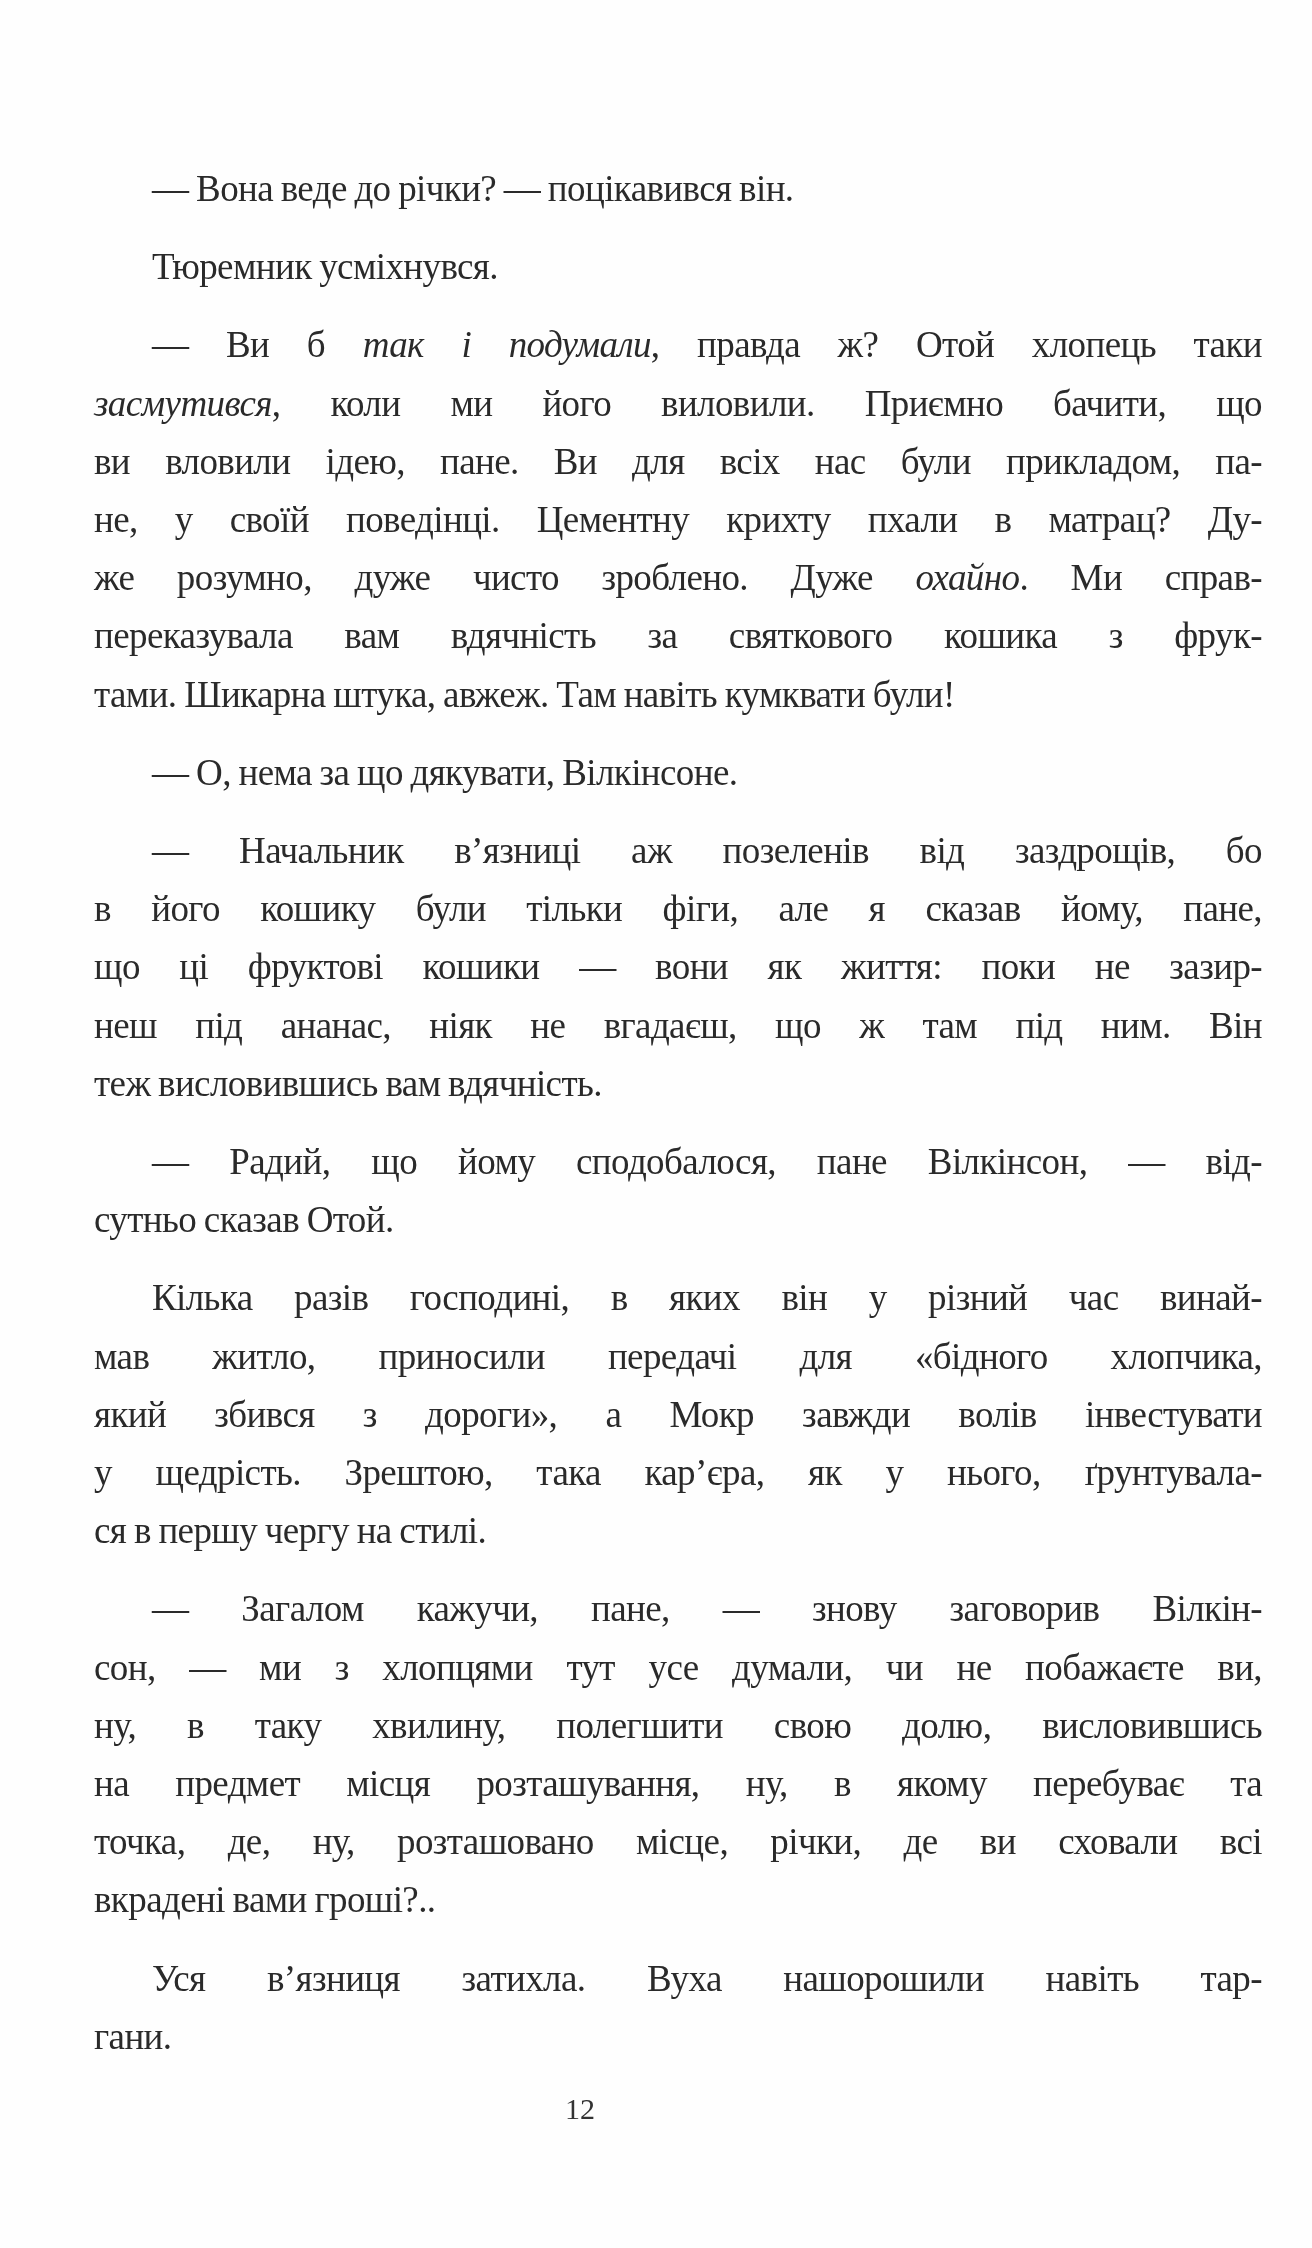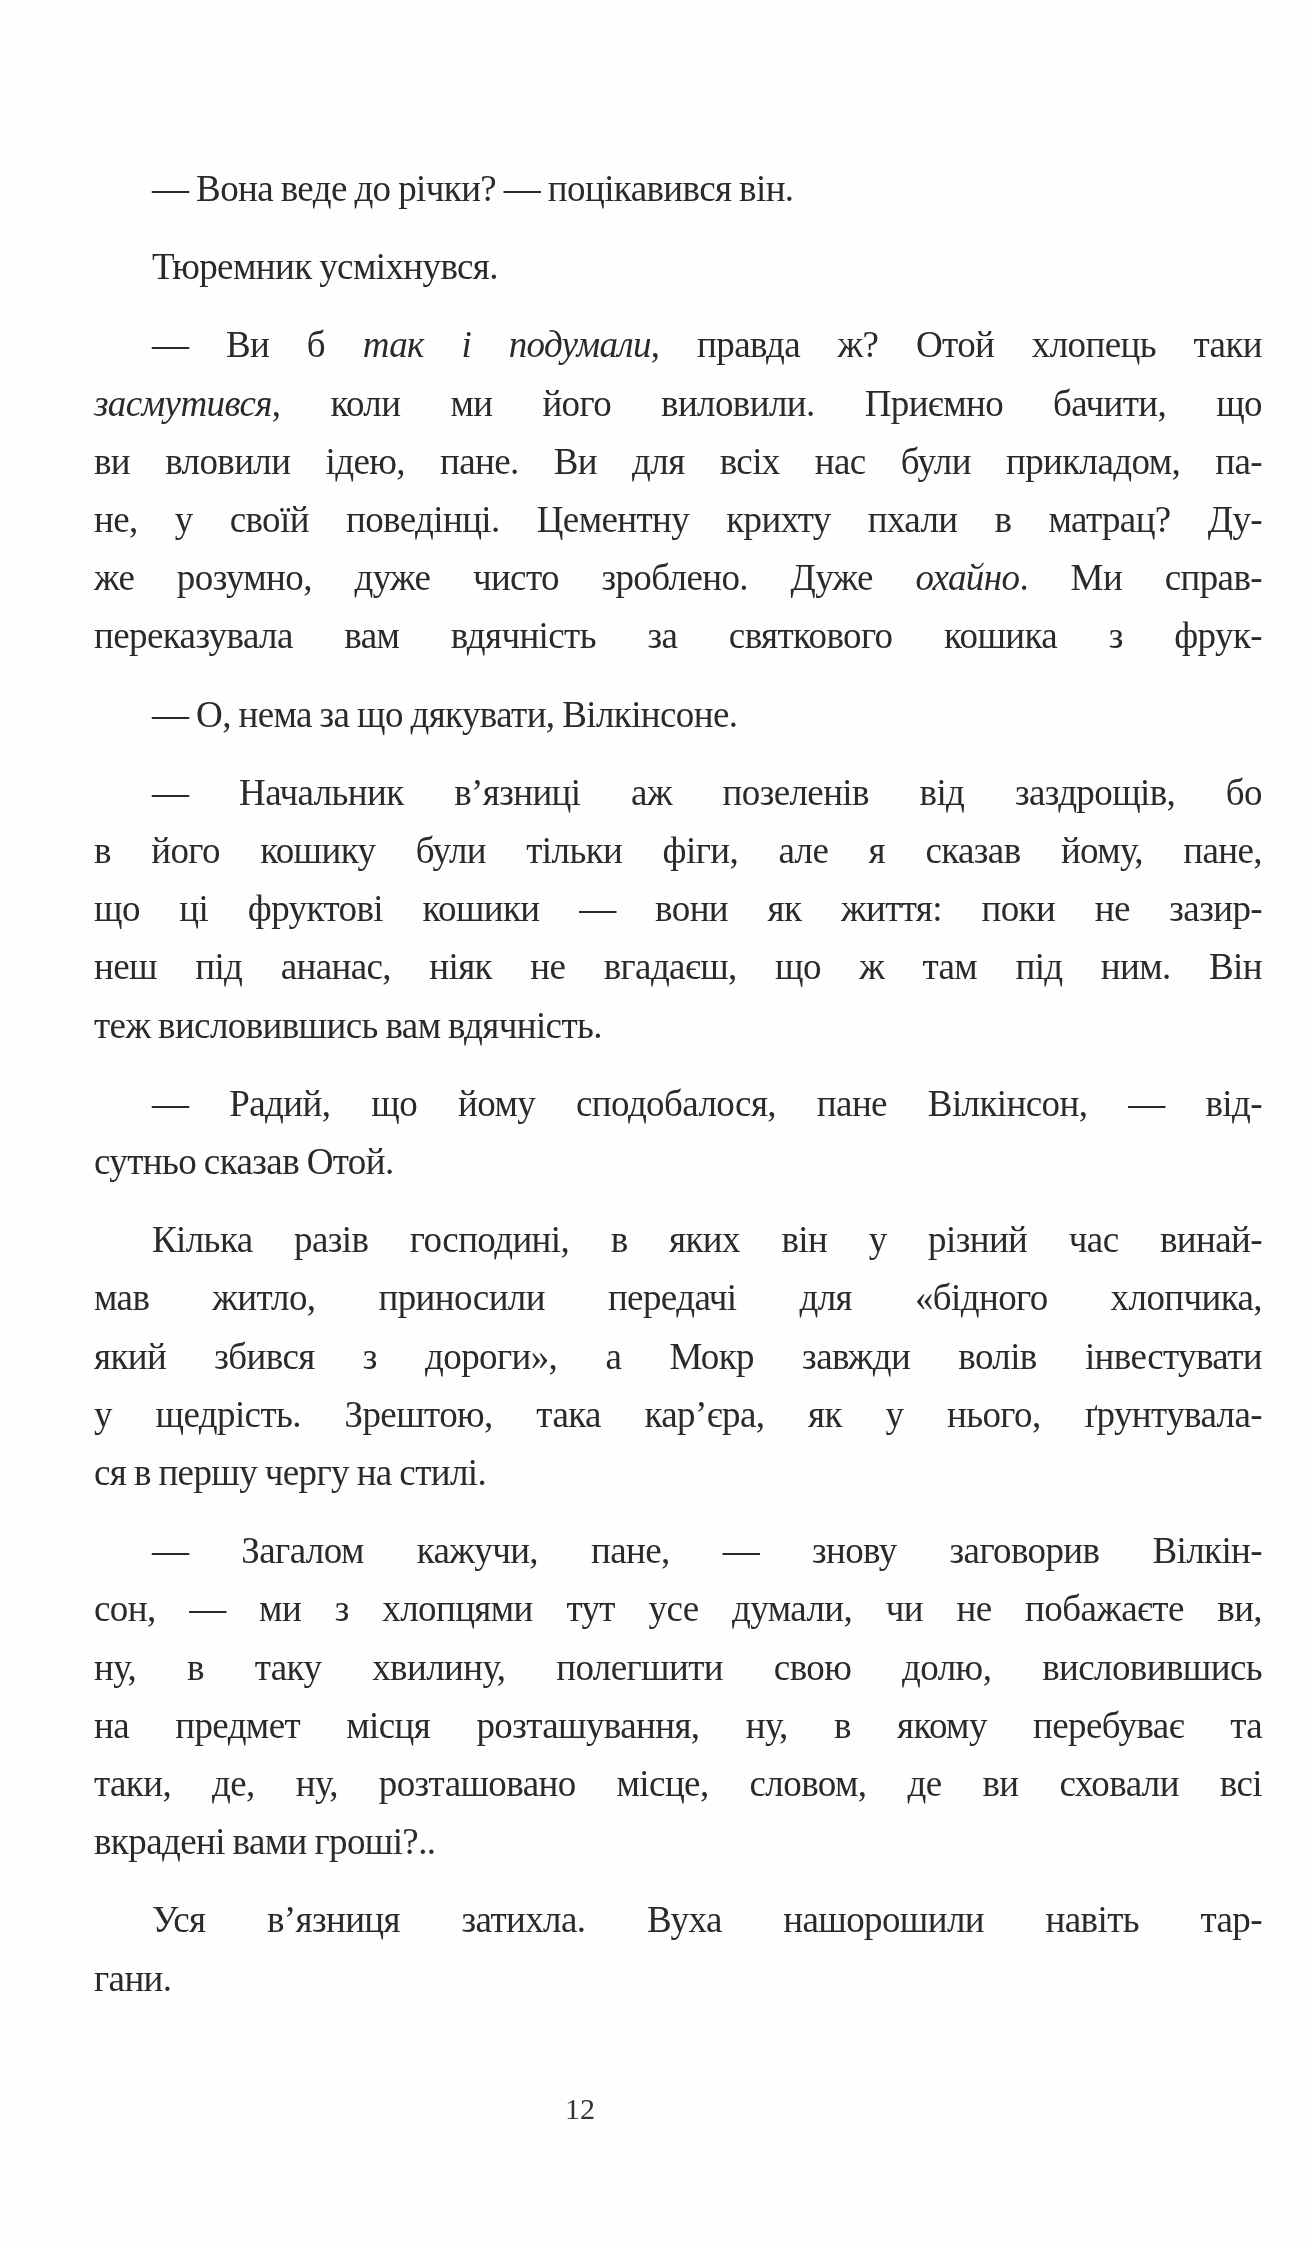--- a/index.html
+++ b/index.html
@@ -61,20 +61,21 @@
     <p class="para" style="text-indent: 0px;">
       <span class="line first last"><span>Тюремник усміхнувся.</span></span>
     </p>
     <p class="para" style="text-indent: 0px;">
       <span class="line first"><span>— Ви б </span><em>так і подумали</em><span>, правда ж? Отой хлопець таки</span></span>
       <span class="line"><em>засмутився</em><span>, коли ми його виловили. Приємно бачити, що</span></span>
       <span class="line"><span>ви вловили ідею, пане. Ви для всіх нас були прикладом, па-</span></span>
       <span class="line"><span>не, у своїй поведінці. Цементну крихту пхали в матрац? Ду-</span></span>
       <span class="line"><span>же розумно, дуже чисто зроблено. Дуже </span><em>охайно</em><span>. Ми справ-</span></span>
       <span class="line"><span>переказувала вам вдячність за святкового кошика з фрук-</span></span>
+      <span class="line last"><span>тами. Шикарна штука, авжеж. Там навіть кумквати були!</span></span>
     </p>
     <p class="para" style="text-indent: 0px;">
       <span class="line first last"><span>— О, нема за що дякувати, Вілкінсоне.</span></span>
     </p>
     <p class="para" style="text-indent: 0px;">
       <span class="line first"><span>— Начальник в’язниці аж позеленів від заздрощів, бо</span></span>
       <span class="line"><span>в його кошику були тільки фіги, але я сказав йому, пане,</span></span>
       <span class="line"><span>що ці фруктові кошики — вони як життя: поки не зазир-</span></span>
       <span class="line"><span>неш під ананас, ніяк не вгадаєш, що ж там під ним. Він</span></span>
       <span class="line last"><span>теж висловившись вам вдячність.</span></span>
@@ -88,21 +89,21 @@
       <span class="line"><span>мав житло, приносили передачі для «бідного хлопчика,</span></span>
       <span class="line"><span>який збився з дороги», а Мокр завжди волів інвестувати</span></span>
       <span class="line"><span>у щедрість. Зрештою, така кар’єра, як у нього, ґрунтувала-</span></span>
       <span class="line last"><span>ся в першу чергу на стилі.</span></span>
     </p>
     <p class="para" style="text-indent: 0px;">
       <span class="line first"><span>— Загалом кажучи, пане, — знову заговорив Вілкін-</span></span>
       <span class="line"><span>сон, — ми з хлопцями тут усе думали, чи не побажаєте ви,</span></span>
       <span class="line"><span>ну, в таку хвилину, полегшити свою долю, висловившись</span></span>
       <span class="line"><span>на предмет місця розташування, ну, в якому перебуває та</span></span>
-      <span class="line"><span>таки, де, ну, розташовано місце, словом, де ви сховали всі</span></span>
+      <span class="line"><span>точка, де, ну, розташовано місце, річки, де ви сховали всі</span></span>
       <span class="line last"><span>вкрадені вами гроші?..</span></span>
     </p>
     <p class="para" style="text-indent: 0px;">
       <span class="line first"><span>Уся в’язниця затихла. Вуха нашорошили навіть тар-</span></span>
       <span class="line last"><span>гани.</span></span>
     </p>
   </div>
 
 <div class="page-number">12</div>
 

